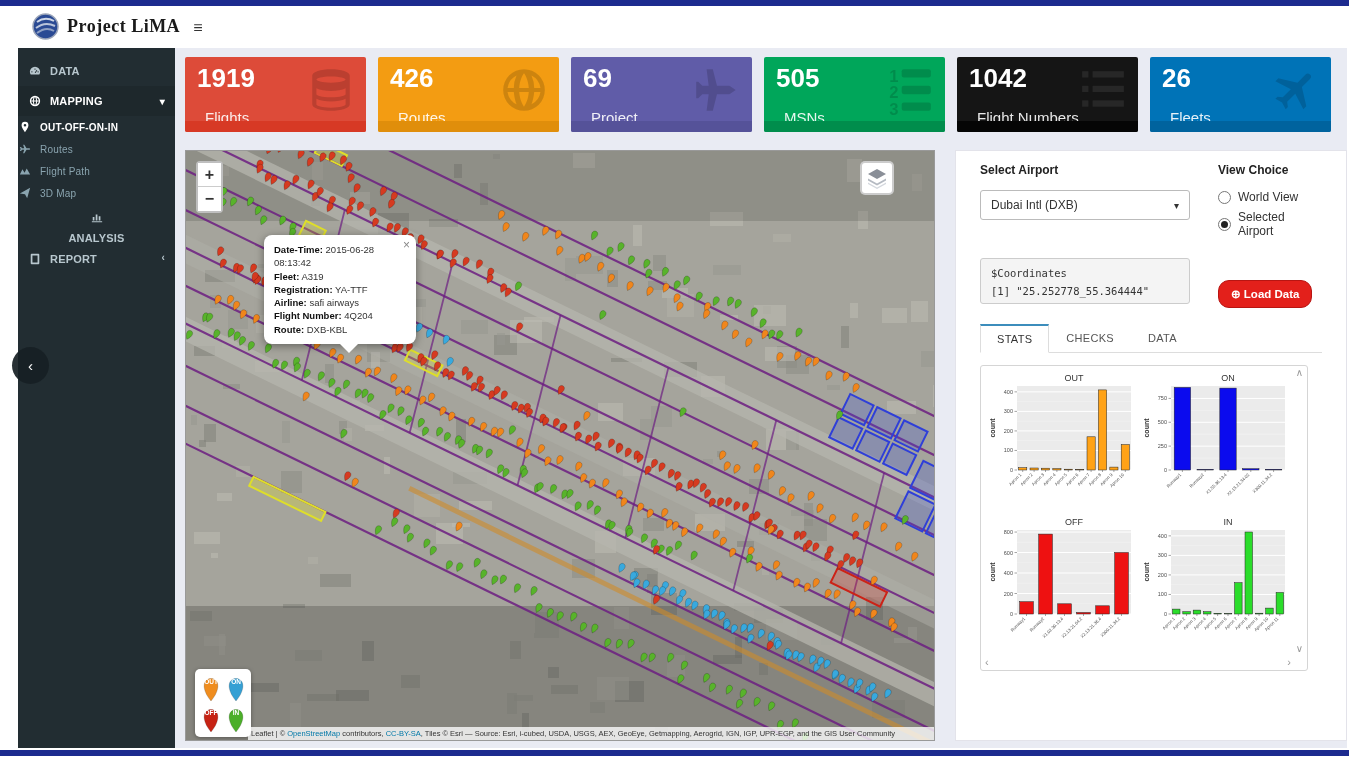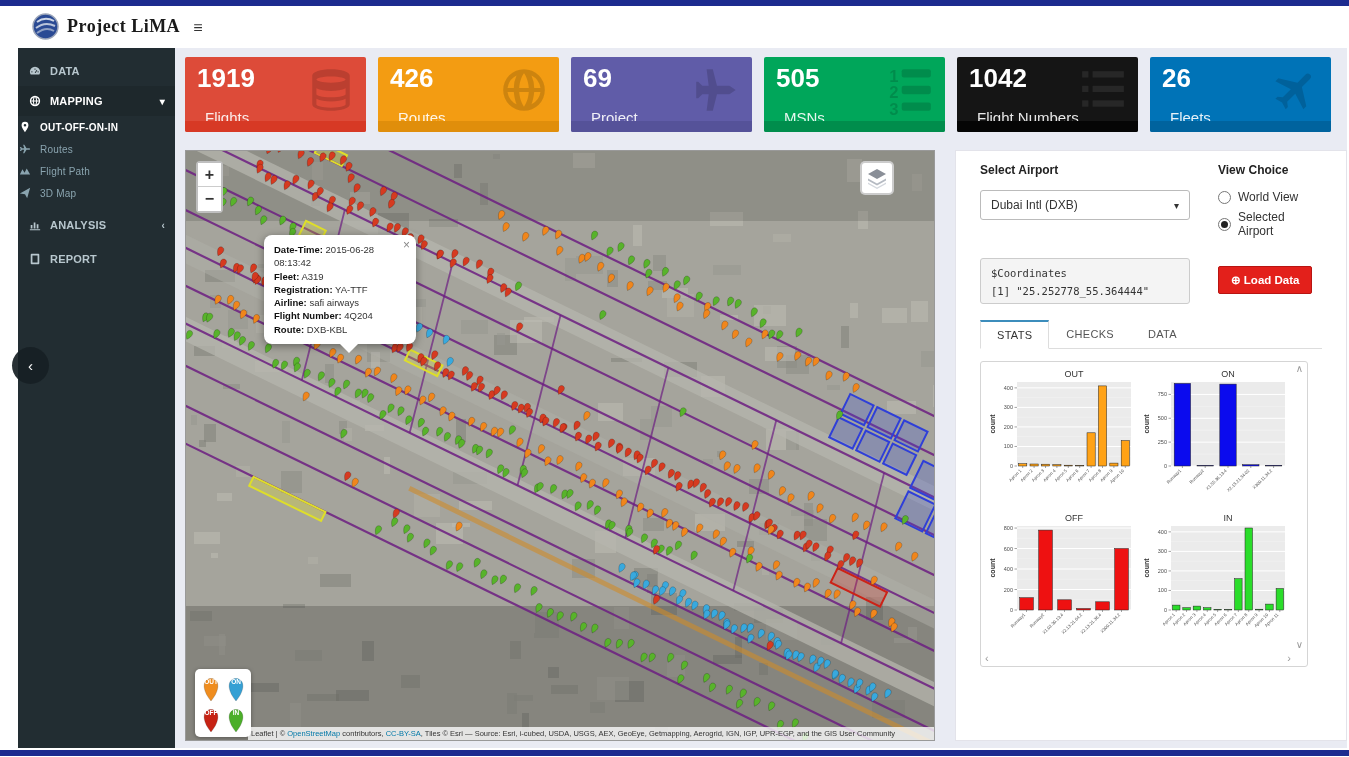--- a/index.html
+++ b/index.html
@@ -66,21 +66,21 @@
   .rp { flex:1; margin-left:20px; background:#fff; border:1px solid #e3e3ea; position:relative; padding:12px 24px; }
   .rp-row1 { display:grid; grid-template-columns:210px 1fr; column-gap:28px; }
   .fld-label { font-size:12px; font-weight:bold; color:#222; margin-bottom:13px; }
   .select { border:1px solid #bbb; border-radius:3px; height:30px; padding:0 10px; font-size:12px; color:#333; display:flex; align-items:center; cursor:pointer; background:#fff; }
   .select .caret { margin-left:auto; font-size:10px; color:#333; }
   .radio-row { display:flex; align-items:center; font-size:12px; color:#333; margin-bottom:6px; cursor:pointer; }
   .radio { display:inline-block; width:13px; height:13px; border:1px solid #777; border-radius:50%; margin-right:7px; background:#fff; }
   .radio.checked::after { content:""; display:block; width:7px; height:7px; margin:2px; border-radius:50%; background:#222; }
   .rp-row2 { display:grid; grid-template-columns:210px 1fr; column-gap:28px; margin-top:14px; }
   .coordbox { border:1px solid #ccc; border-radius:3px; background:#f4f4f4; padding:6px 10px; font-family:"DejaVu Sans Mono", monospace; font-size:10.5px; color:#333; line-height:1.7; height:46px; }
-  .load-btn { margin-top:8px; background:#e3201b; border:1px solid #b81512; border-radius:2px; color:#fff; font-size:11.5px; font-weight:bold; padding:6px 12px; cursor:pointer; }
+  .load-btn { margin-top:22px; background:#e3201b; border:1px solid #b81512; border-radius:11px; color:#fff; font-size:11.5px; font-weight:bold; padding:6px 12px; cursor:pointer; }
   .tabs { display:flex; margin-top:16px; border-bottom:1px solid #ddd; }
   .tab { padding:7px 16px; font-size:11px; color:#555; cursor:pointer; border:1px solid transparent; margin-bottom:-1px; letter-spacing:.3px; }
   .tab.active { background:#fff; border-color:#ddd; border-bottom-color:#fff; border-top:2px solid #3c8dbc; color:#333; }
   .charts-panel { position:relative; margin-top:12px; width:328px; height:306px; background:#fff; border:1px solid #d5d5d5; border-radius:3px; }
   .charts-grid { position:absolute; left:6px; top:4px; display:grid; grid-template-columns:150px 150px; grid-auto-rows:140px; column-gap:4px; row-gap:4px; }
   .scroll-v { position:absolute; right:1px; top:2px; bottom:16px; width:13px; display:flex; flex-direction:column; justify-content:space-between; align-items:center; color:#999; font-size:10px; }
   .scroll-h { position:absolute; left:4px; right:16px; bottom:1px; height:13px; display:flex; justify-content:space-between; align-items:center; color:#999; font-size:11px; }
   .scroll-arrow { cursor:pointer; line-height:1; }
 </style>
 </head>
@@ -149,21 +149,21 @@
         <span>Flight Path</span>
       </div>
       <div class="side-item side-sub">
         <span class="sicon">
           <svg viewBox="0 0 14 14">
               <path d="M1 7.5L13 1 9.5 13 7 8.5 1 7.5z"></path>
             </svg>
         </span>
         <span>3D Map</span>
       </div>
-      <div class="side-item" style="margin-top:6px;">
+      <div class="side-item" style="margin-top:6px;flex-direction:column;">
         <span class="sicon">
           <svg viewBox="0 0 14 14">
               <path d="M1 12h12v1H1zM2 7h2v4H2zM5.5 4h2v7h-2zM9 6h2v5H9z"></path>
             </svg>
         </span>
         <span>ANALYSIS</span>
         <span class="caret">‹</span>
       </div>
       <div class="side-item" style="margin-top:4px;">
         <span class="sicon">

